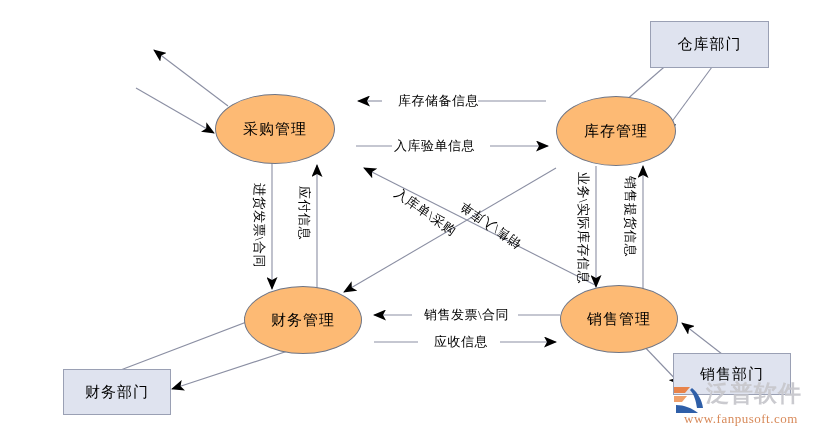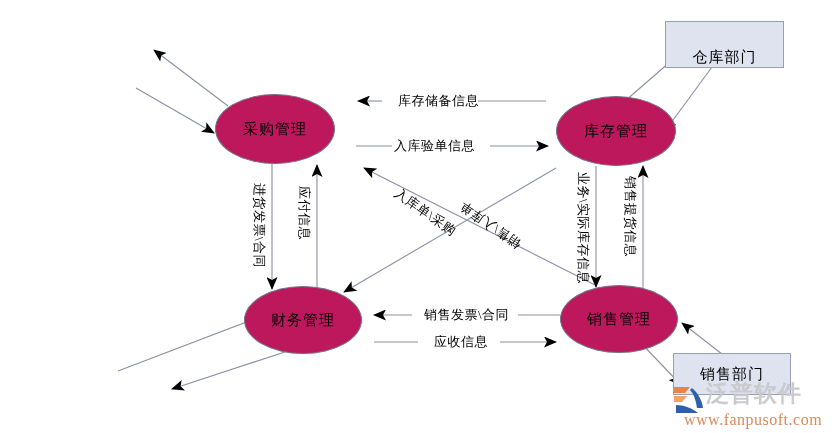--- a/index.html
+++ b/index.html
@@ -33,21 +33,21 @@
     align-items: center;
     justify-content: center;
     font-size: 15px;
     color: #000;
     letter-spacing: 1px;
     box-sizing: border-box;
   }
   
   .process {
     position: absolute;
-    background: #be185d;
+    background: #fdba74;
     border: 1px solid #6f7687;
     border-radius: 50%;
     display: flex;
     align-items: center;
     justify-content: center;
     font-size: 15px;
     color: #000;
     letter-spacing: 1px;
     box-sizing: border-box;
   }
@@ -81,21 +81,21 @@
     font-weight: bold;
     color: #c8c8cd;
     letter-spacing: 1px;
     font-family: "Liberation Sans", sans-serif;
     opacity: .95;
   }
   #wm-url {
     position: absolute;
     left: 12px;
     top: 33px;
-    font-size: 16px;
+    font-size: 13px;
     color: #d88a5a;
     font-family: "Liberation Serif", serif;
     letter-spacing: .5px;
   }
   #wm-mark {
     position: absolute;
     left: 0px;
     top: 6px;
     width: 34px;
     height: 30px;
@@ -146,24 +146,27 @@
 
       <line x1="560" y1="315" x2="518" y2="315"></line>
       <line x1="412" y1="315" x2="374" y2="315" marker-end="url(#ah)"></line>
 
       <line x1="374" y1="342" x2="418" y2="342"></line>
       <line x1="500" y1="342" x2="556" y2="342" marker-end="url(#ah)"></line>
     </g>
   </svg>
 
 
-  <div class="entity" style="left:665px; top:21px; width:119px; height:47px;align-items:flex-end;">
+  <div class="entity" style="left:650px; top:21px; width:119px; height:47px;">
     <span>仓库部门</span>
   </div>
 
+  <div class="entity" style="left:63px; top:369px; width:108px; height:46px;">
+    <span>财务部门</span>
+  </div>
 
   <div class="entity" style="left:673px; top:353px; width:118px; height:42px;">
     <span>销售部门</span>
   </div>
 
   <div class="process" style="left:215px; top:94px; width:120px; height:70px;">
     <span>采购管理</span>
   </div>
 
   <div class="process" style="left:244px; top:286px; width:118px; height:68px;">

